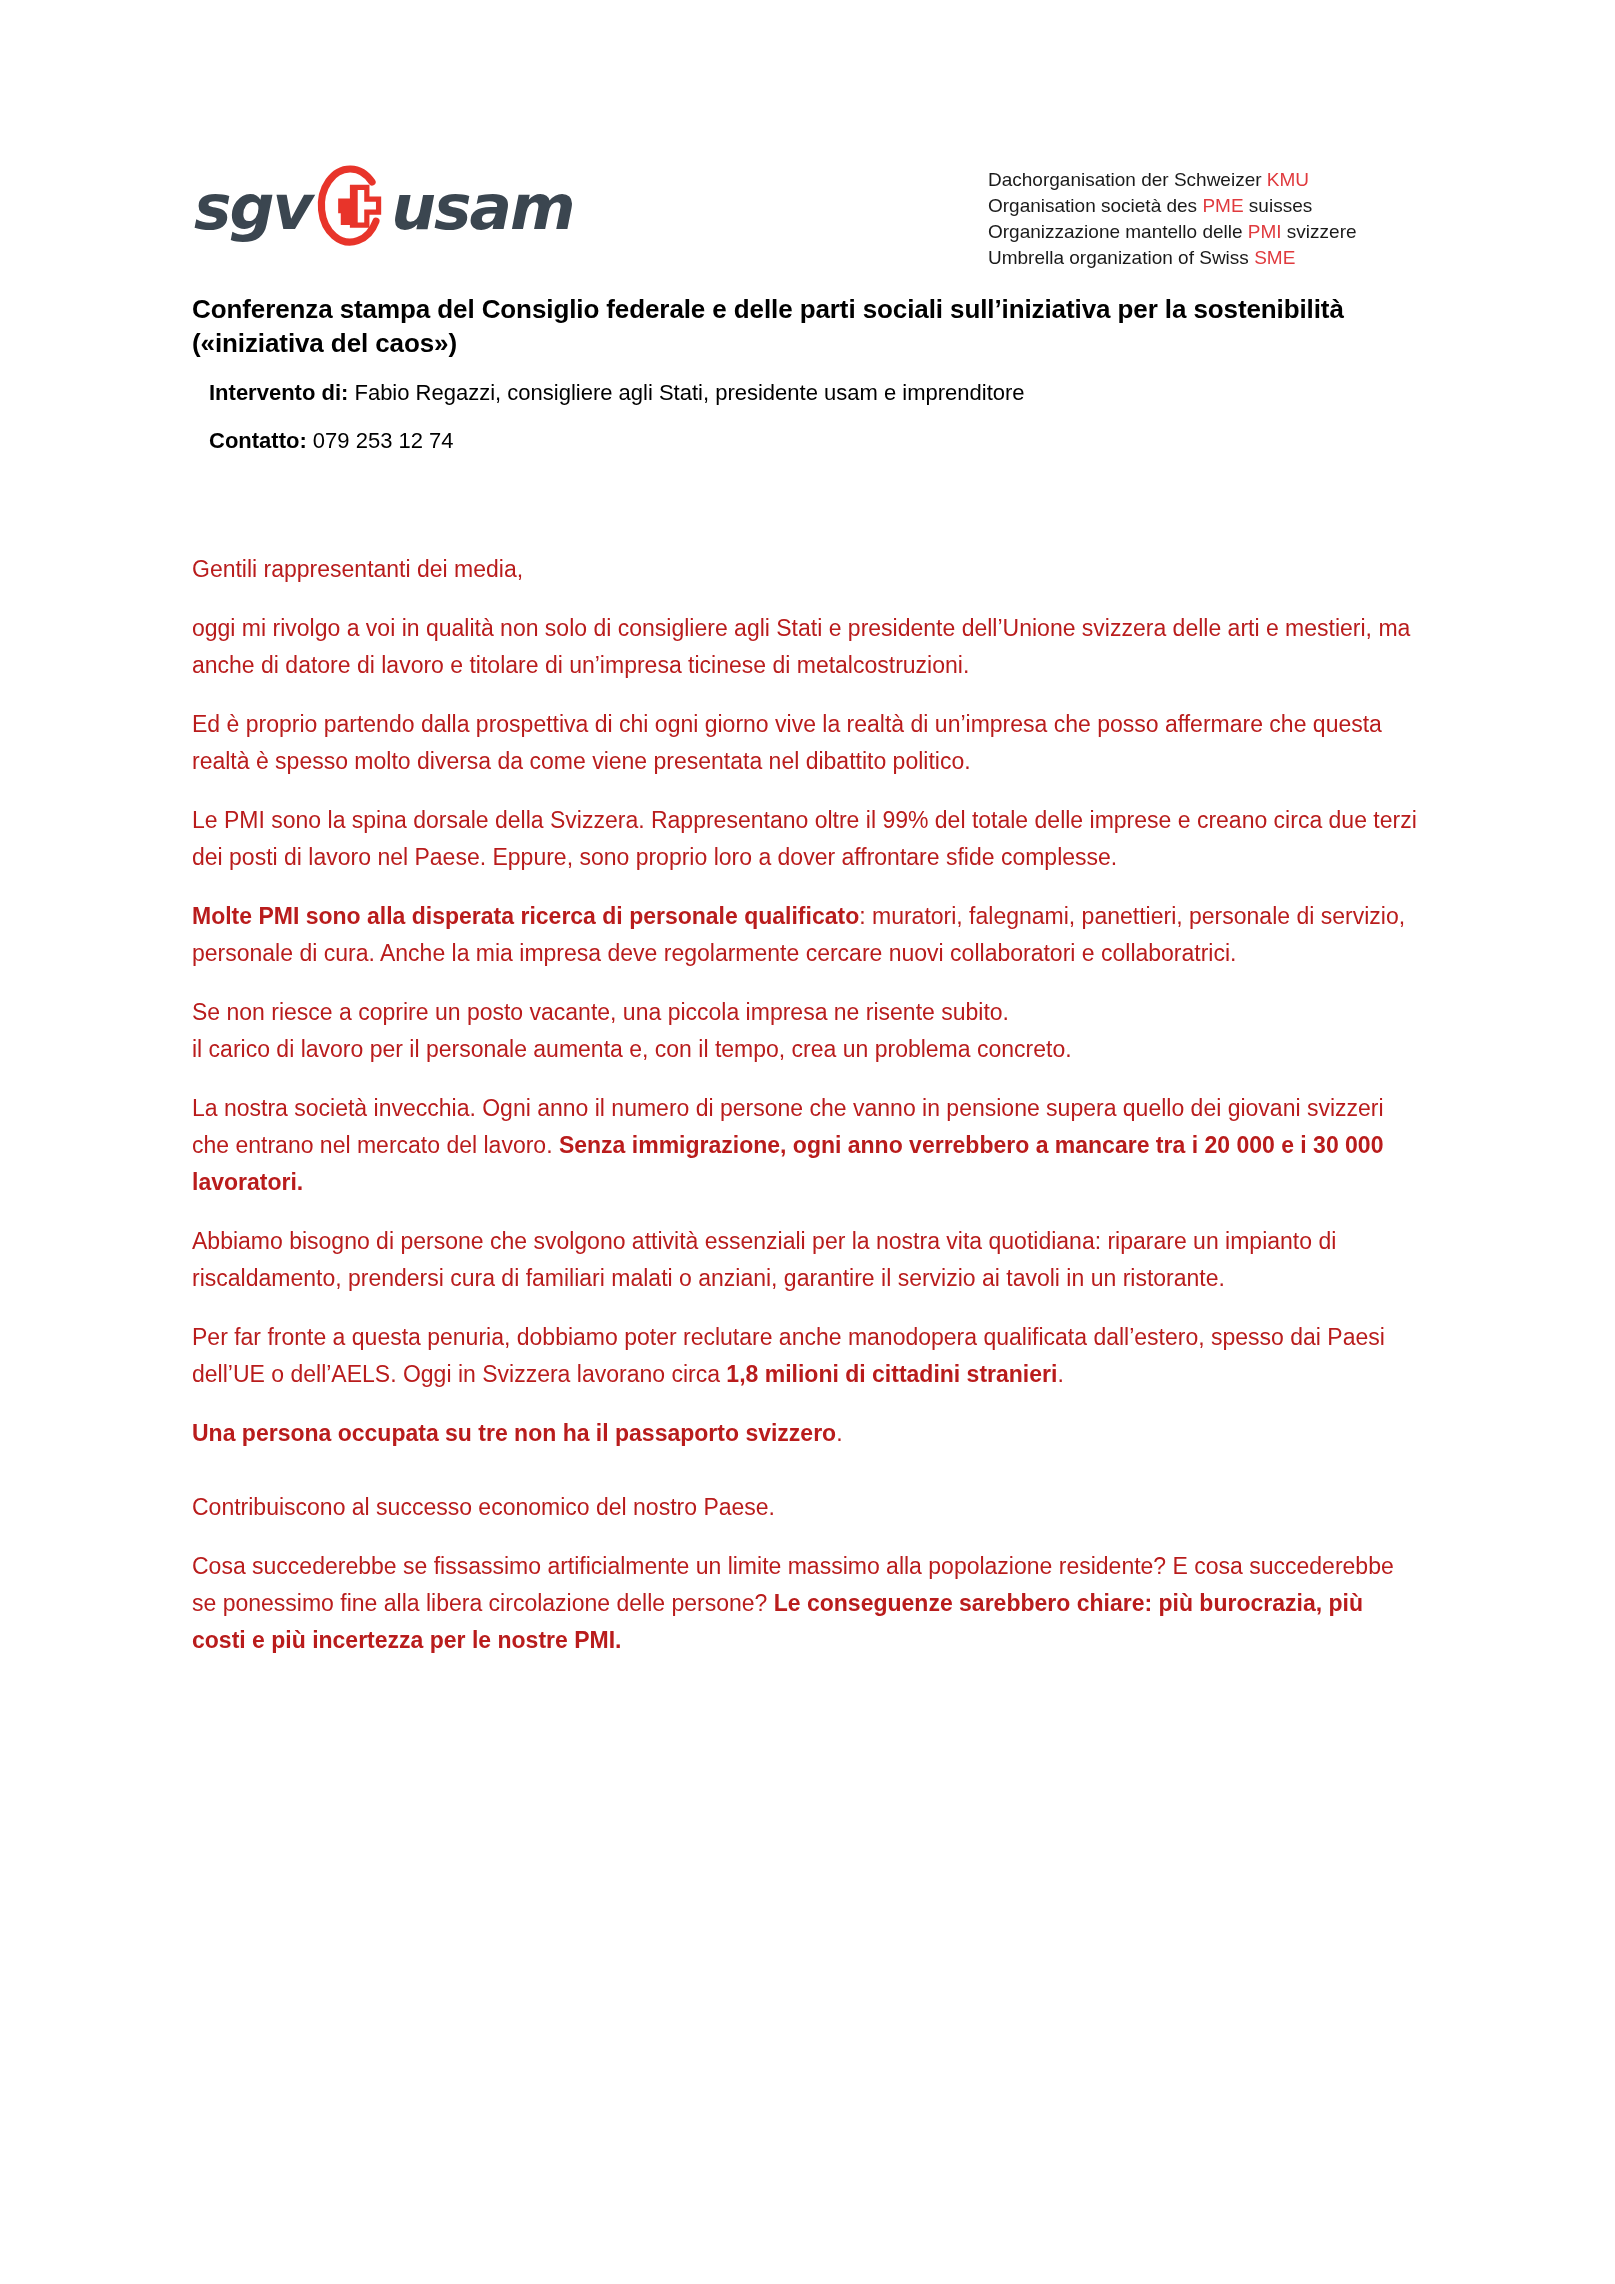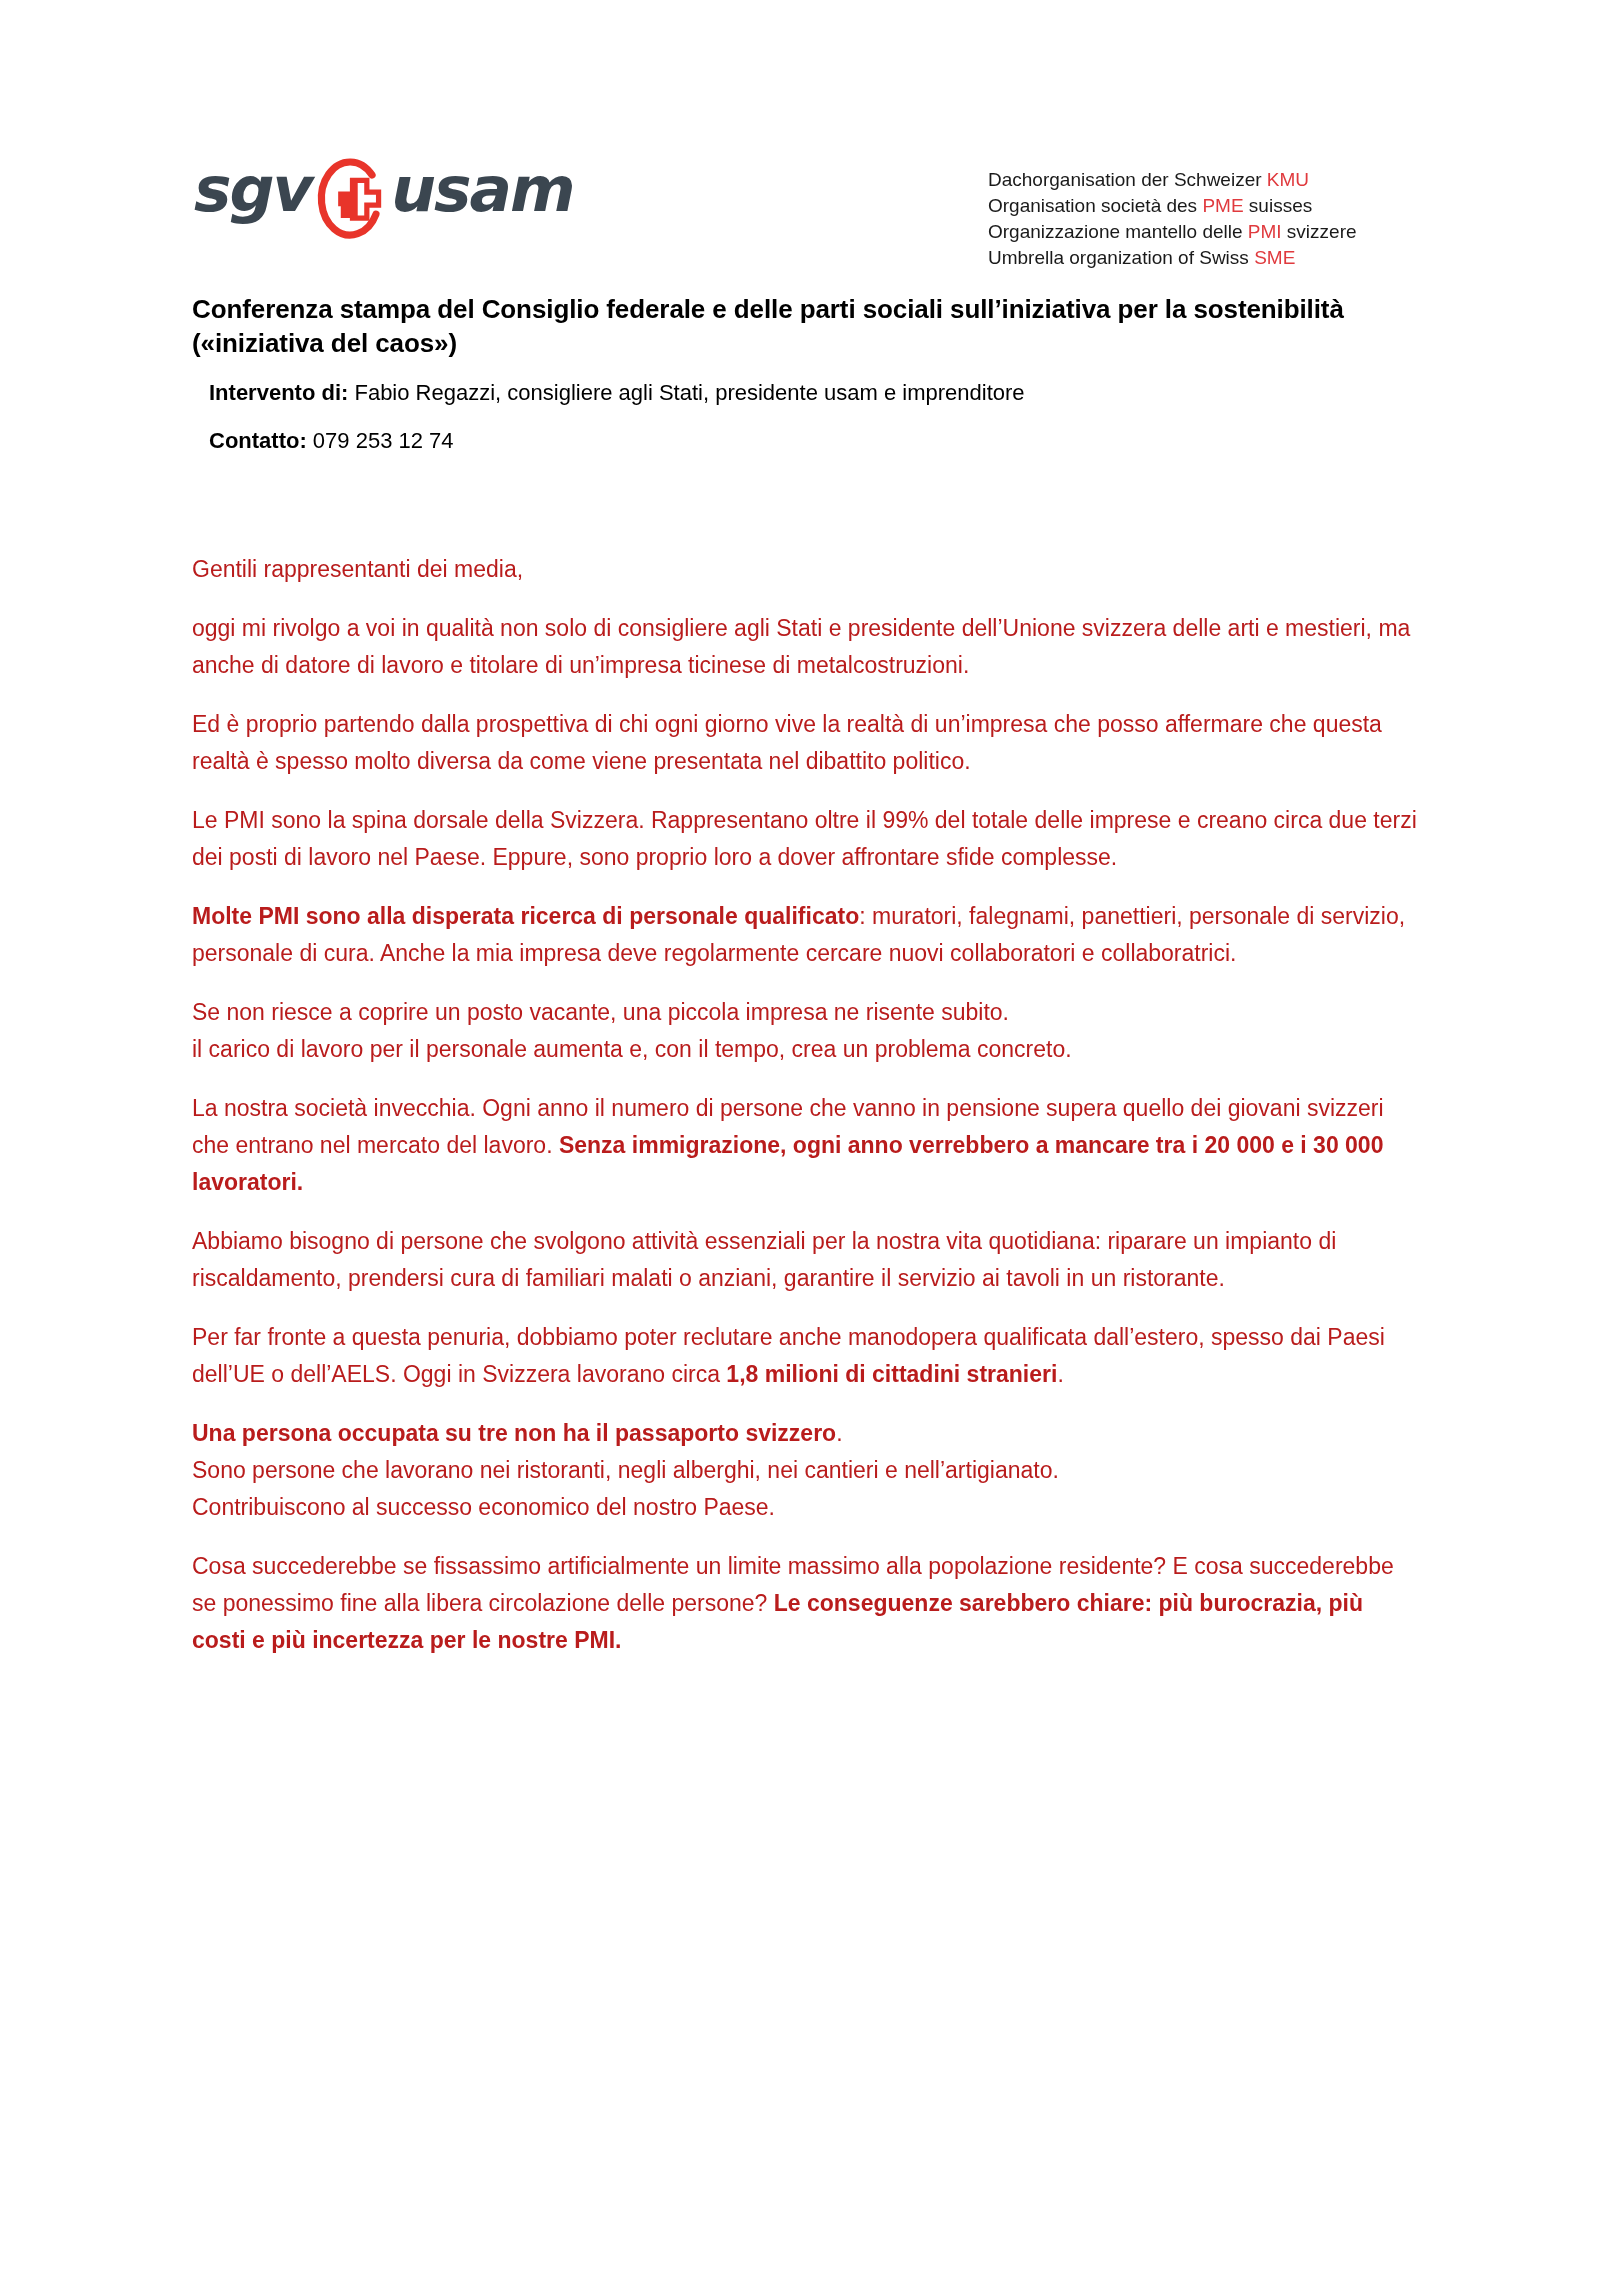--- a/index.html
+++ b/index.html
@@ -26,20 +26,21 @@
     left: 0;
     top: 0;
     width: 1616px;
     height: 280px;
   }
   .logo-block {
     position: absolute;
     left: 194px;
     top: 158px;
     display: flex;
+    align-items: center;
     height: 98px;
   }
   .logo-word {
     font-family: "DejaVu Sans", sans-serif;
     font-style: italic;
     font-weight: 700;
     font-size: 63px;
     letter-spacing: -2px;
     color: #3b4650;
     line-height: 1;
@@ -163,21 +164,21 @@
   <div class="body-block" id="body-block">
       <p class="para"><span>Gentili rappresentanti dei media,</span></p>
       <p class="para"><span>oggi mi rivolgo a voi in qualità non solo di consigliere agli Stati e presidente dell’Unione svizzera delle arti e mestieri, ma anche di datore di lavoro e titolare di un’impresa ticinese di metalcostruzioni.</span></p>
       <p class="para"><span>Ed è proprio partendo dalla prospettiva di chi ogni giorno vive la realtà di un’impresa che posso affermare che questa realtà è spesso molto diversa da come viene presentata nel dibattito politico.</span></p>
       <p class="para"><span>Le PMI sono la spina dorsale della Svizzera. Rappresentano oltre il 99% del totale delle imprese e creano circa due terzi dei posti di lavoro nel Paese. Eppure, sono proprio loro a dover affrontare sfide complesse.</span></p>
       <p class="para"><b>Molte PMI sono alla disperata ricerca di personale qualificato</b><span>: muratori, falegnami, panettieri, personale di servizio, personale di cura. Anche la mia impresa deve regolarmente cercare nuovi collaboratori e collaboratrici.</span></p>
       <p class="para"><span>Se non riesce a coprire un posto vacante, una piccola impresa ne risente subito.</span><br><span>il carico di lavoro per il personale aumenta e, con il tempo, crea un problema concreto.</span></p>
       <p class="para"><span>La nostra società invecchia. Ogni anno il numero di persone che vanno in pensione supera quello dei giovani svizzeri che entrano nel mercato del lavoro. </span><b>Senza immigrazione, ogni anno verrebbero a mancare tra i 20 000 e i 30 000 lavoratori.</b></p>
       <p class="para"><span>Abbiamo bisogno di persone che svolgono attività essenziali per la nostra vita quotidiana: riparare un impianto di riscaldamento, prendersi cura di familiari malati o anziani, garantire il servizio ai tavoli in un ristorante.</span></p>
       <p class="para"><span>Per far fronte a questa penuria, dobbiamo poter reclutare anche manodopera qualificata dall’estero, spesso dai Paesi dell’UE o dell’AELS. Oggi in Svizzera lavorano circa </span><b>1,8 milioni di cittadini stranieri</b><span>.</span></p>
-      <p class="para"><b>Una persona occupata su tre non ha il passaporto svizzero</b><span>.</span><br><span>Sono persone che lavorano nei ristoranti, negli alberghi, nei cantieri e nell’artigianato.</span><br><span>Contribuiscono al successo economico del nostro Paese.</span></p>
+      <p class="para"><b>Una persona occupata su tre non ha il passaporto svizzero</b><span>.</span><br><br><span>Contribuiscono al successo economico del nostro Paese.</span></p>
       <p class="para"><span>Cosa succederebbe se fissassimo artificialmente un limite massimo alla popolazione residente? E cosa succederebbe se ponessimo fine alla libera circolazione delle persone? </span><b>Le conseguenze sarebbero chiare: più burocrazia, più costi e più incertezza per le nostre PMI.</b></p>
     </div>
 
   <div class="footer">
     
     
     
   </div>
 
 </div>

